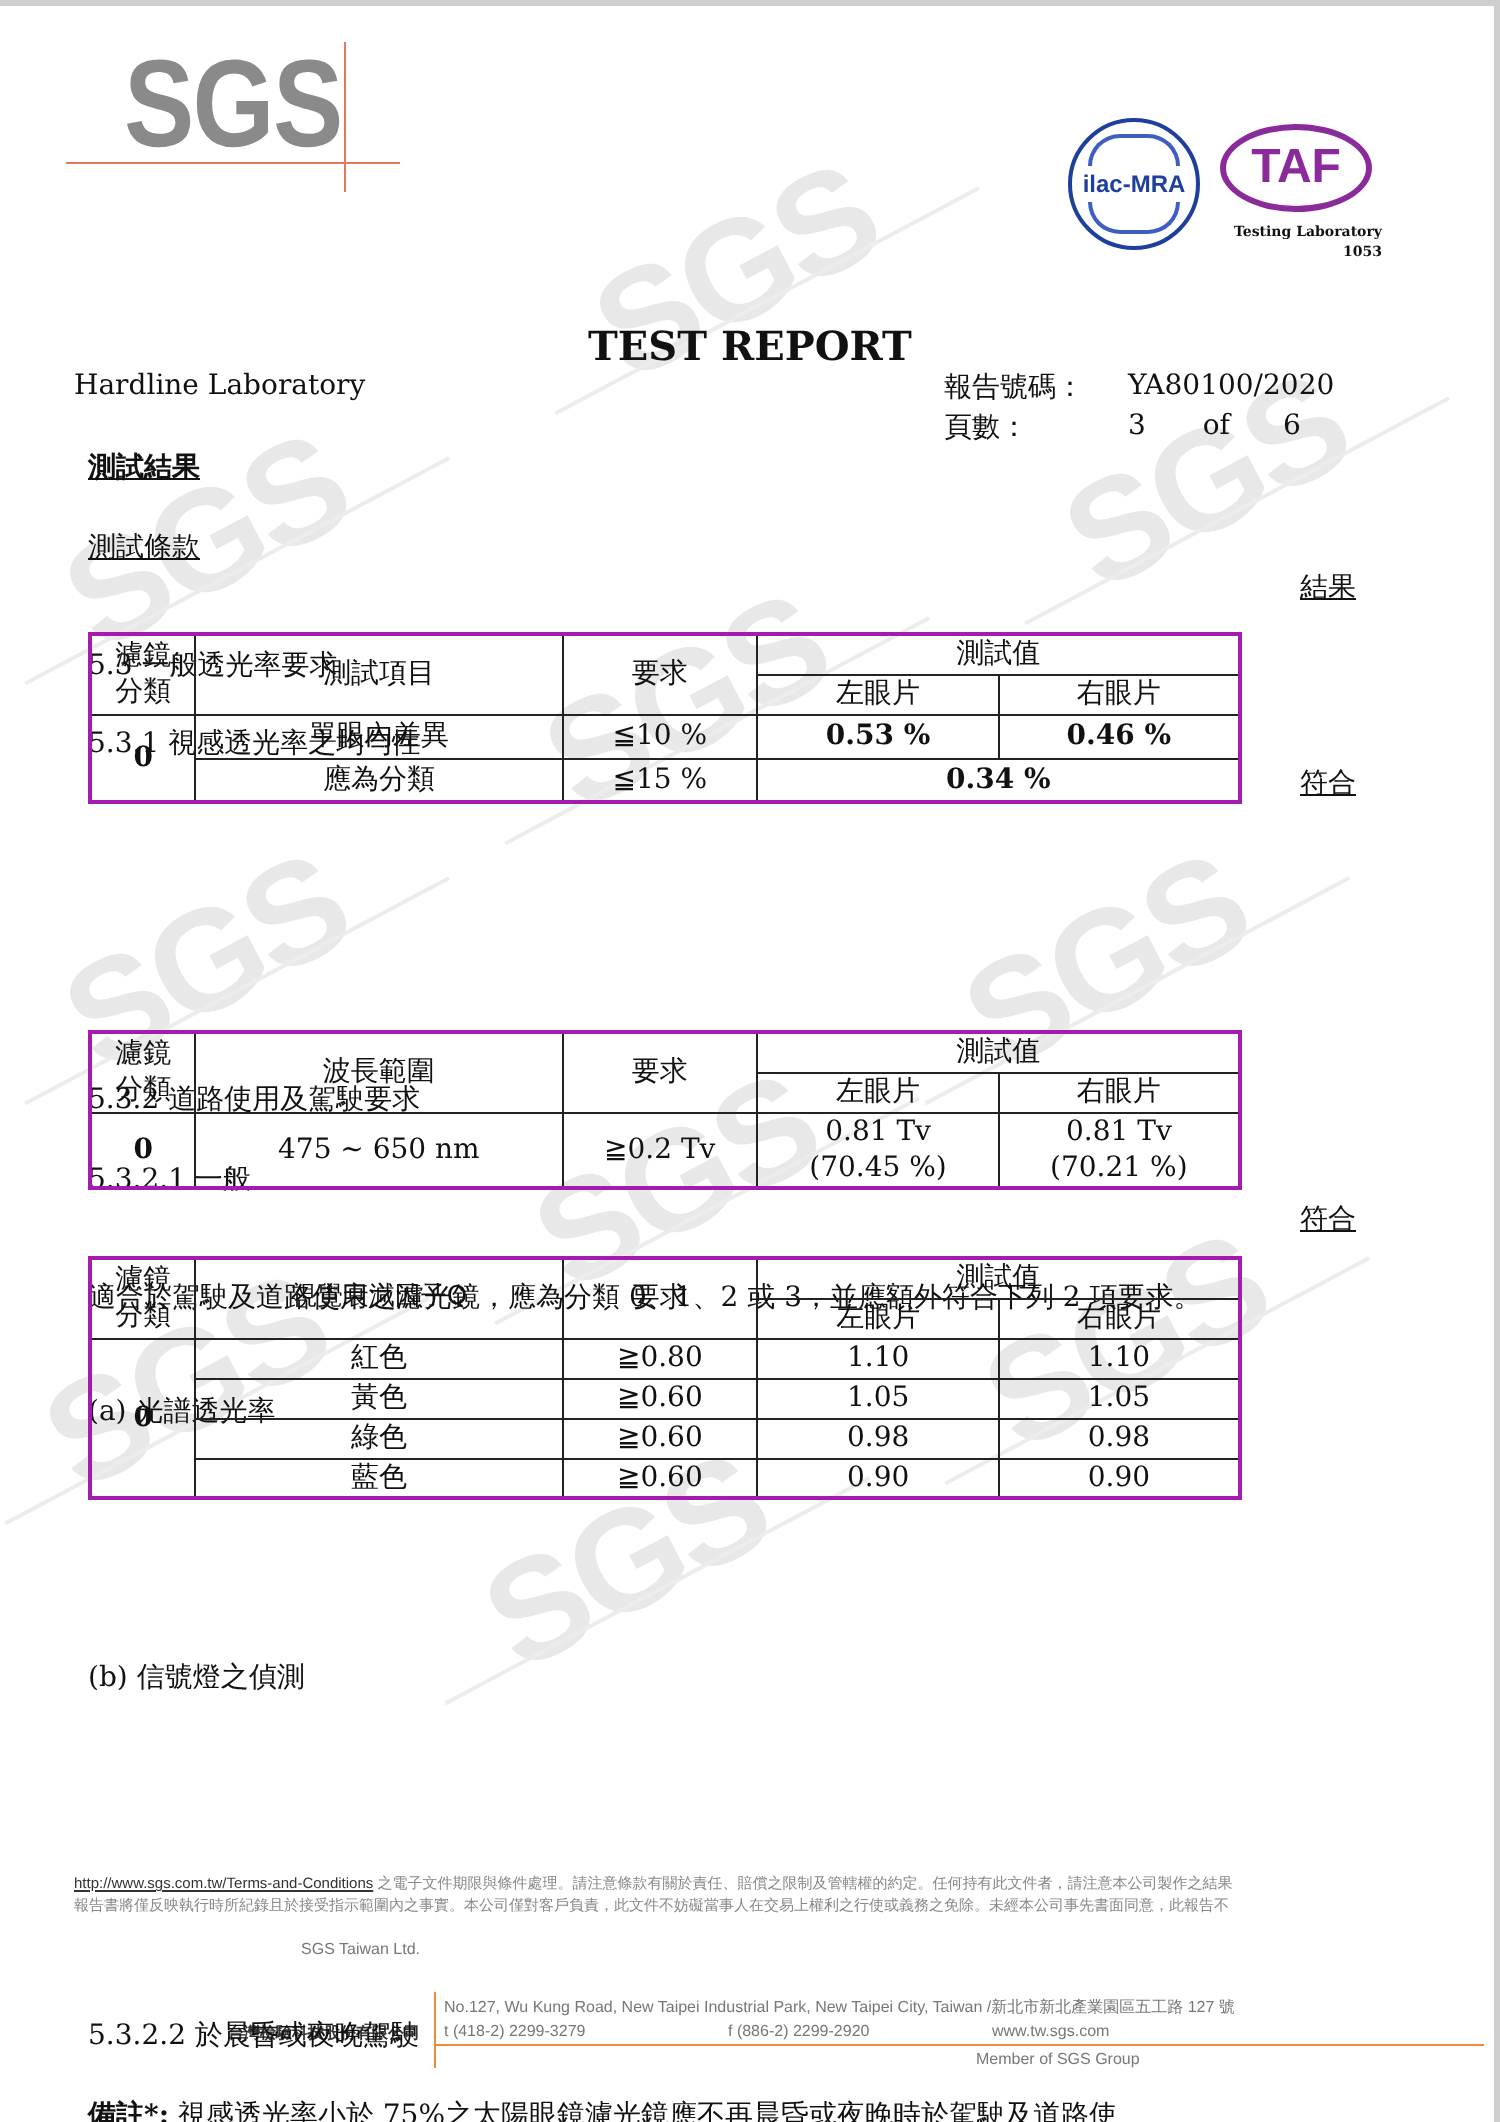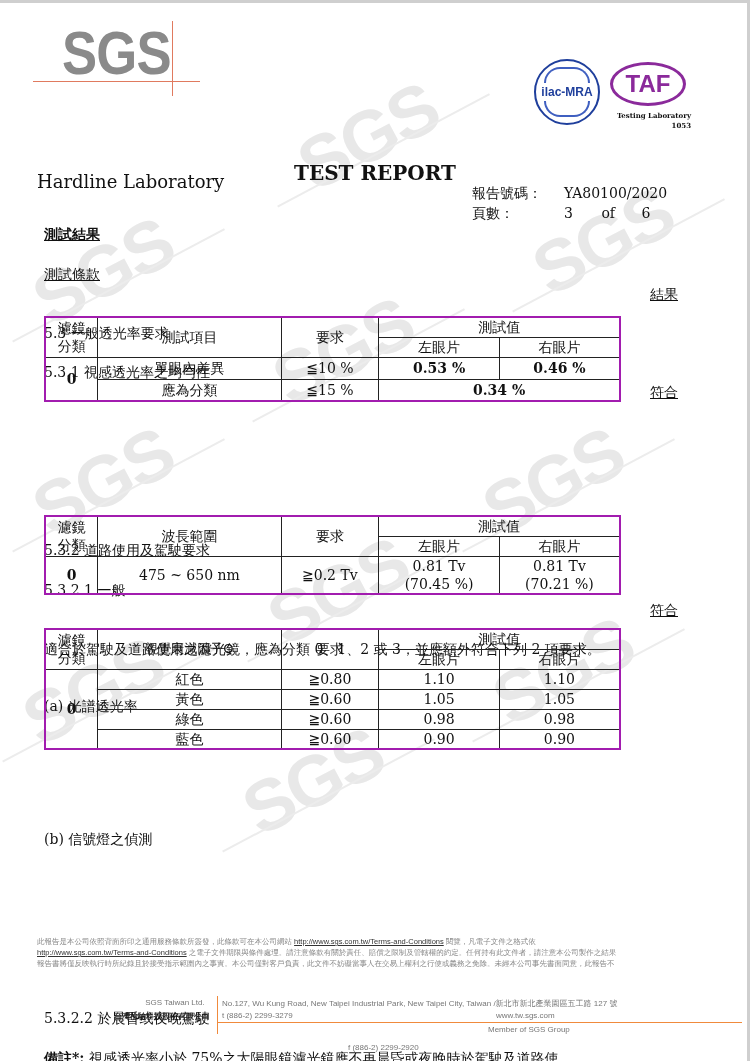--- a/index.html
+++ b/index.html
@@ -26,21 +26,21 @@
   .ilac::before, .ilac::after { content:""; position:absolute; left:8px; right:8px; height:14px; border:2px solid #3f5fc0; }
   .ilac::before { top:6px; border-bottom:none; border-radius:30px 30px 0 0; }
   .ilac::after { bottom:6px; border-top:none; border-radius:0 0 30px 30px; }
   .ilac span { font-family:"Liberation Sans",sans-serif; font-weight:bold; font-size:12px; color:#1f3f9c; background:#fff; padding:0 1px; z-index:2; }
   .taf { position:absolute; left:610px; top:62px; width:76px; height:44px; border-radius:50%;
          border:3px solid #8b2a9b; box-sizing:border-box; display:flex; align-items:center; justify-content:center; }
   .taf span { font-family:"Liberation Sans",sans-serif; font-weight:bold; font-size:24px; color:#8b2a9b; }
   .taf-sub { position:absolute; left:605px; top:111px; width:86px; text-align:right; font-size:7px; font-weight:bold; line-height:10px; }
 
   .title { position:absolute; left:0; width:750px; top:161px; text-align:center; font-weight:bold; font-size:20px; }
-  .lab { position:absolute; left:37px; top:171px; font-size:18px; }
+  .lab { position:absolute; left:37px; top:185px; font-size:14px; }
   .rep-label { position:absolute; left:472px; font-size:14px; }
   .rep-val { position:absolute; left:564px; font-size:14px; }
 
   .t14 { font-size:14px; line-height:20px; }
   .u { text-decoration:underline; }
   .b { font-weight:bold; }
 
   table.rt { position:absolute; border-collapse:collapse; font-size:14px; z-index:1; background:transparent; }
   table.rt td { border:1px solid #222; text-align:center; padding:0; line-height:18px; }
   table.rt { border:2px solid #a21caf; }
@@ -218,26 +218,25 @@
   </tr>
 </tbody>
   </table>
 
 <div class="abs z t14" style="left:44px;top:768px;">5.3.2.2  於晨昏或夜晚駕駛</div>
 <div class="abs z t14" style="left:44px;top:788px;width:590px;">
   <span class="b u">備註*</span><span class="b">:</span><span>  視感透光率小於  75%之太陽眼鏡濾光鏡應不再晨昏或夜晚時於駕駛及道路使</span>
 </div>
 
 <div class="footer-text">
-  <div><span>此報告是本公司依照背面所印之通用服務條款所簽發，此條款可在本公司網站 </span><span class="lnk">http://www.sgs.com.tw/Terms-and-Conditions</span><span> 閱覽，凡電子文件之格式依</span></div>
   <div><span class="lnk">http://www.sgs.com.tw/Terms-and-Conditions</span><span> 之電子文件期限與條件處理。請注意條款有關於責任、賠償之限制及管轄權的約定。任何持有此文件者，請注意本公司製作之結果</span></div>
   <div>報告書將僅反映執行時所紀錄且於接受指示範圍內之事實。本公司僅對客戶負責，此文件不妨礙當事人在交易上權利之行使或義務之免除。未經本公司事先書面同意，此報告不</div>
 </div>
 
-<div class="f-gray f-orange" style="left:140px;top:998px;width:70px;text-align:center;">SGS Taiwan Ltd.</div>
+<div class="f-gray f-orange" style="left:140px;top:970px;width:70px;text-align:right;">SGS Taiwan Ltd.</div>
 <div class="abs" style="left:76px;top:1011px;width:134px;text-align:right;font-family:'DejaVu Sans',sans-serif;font-size:8px;font-weight:bold;color:#333;">台灣檢驗科技股份有限公司</div>
 <div class="abs" style="left:217px;top:996px;width:1px;height:38px;background:#f08a3c;"></div>
 <div class="abs" style="left:217px;top:1022px;width:525px;height:1px;background:#f08a3c;"></div>
 <div class="f-gray" style="left:222px;top:998px;white-space:nowrap;">No.127, Wu Kung Road, New Taipei Industrial Park, New Taipei City, Taiwan /新北市新北產業園區五工路 127 號</div>
-<div class="f-gray" style="left:222px;top:1011px;">t (886-2) 2299-3279</div>
-<div class="f-gray" style="left:348px;top:1011px;margin-top:32px;">f (886-2) 2299-2920</div>
+<div class="f-gray" style="left:222px;top:1011px;">t (418-2) 2299-3279</div>
+<div class="f-gray" style="left:364px;top:1011px;">f (886-2) 2299-2920</div>
 <div class="f-gray" style="left:496px;top:1011px;">www.tw.sgs.com</div>
 <div class="f-gray" style="left:488px;top:1025px;">Member of SGS Group</div>
 
 </body></html>

